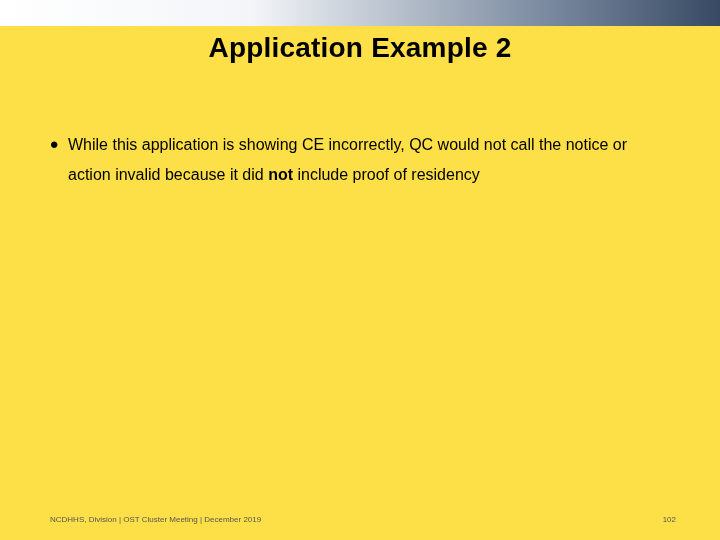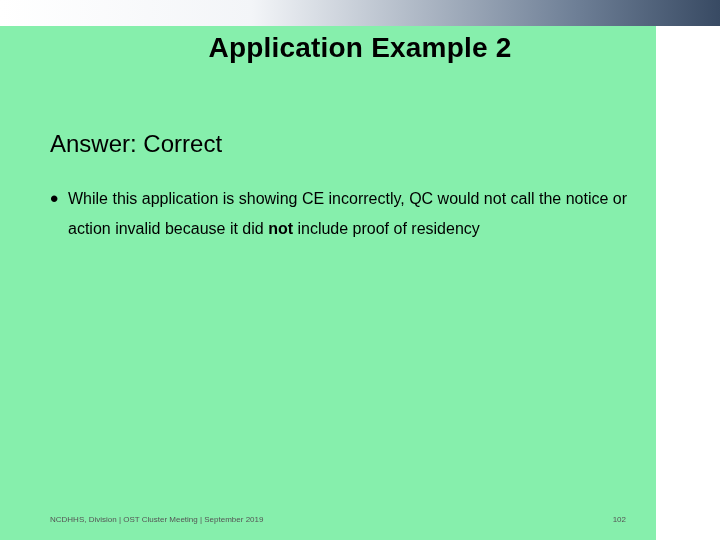--- a/index.html
+++ b/index.html
@@ -1,37 +1,36 @@
 <!DOCTYPE html>
 <html><head>
 <meta charset="utf-8">
 <style>
   * { margin: 0; padding: 0; box-sizing: border-box; }
   html, body { width: 720px; height: 540px; font-family: Arial, Helvetica, sans-serif; background: #fff; }
-  .slide { position: relative; width: 656px; height: 540px; background: #86efac; }
+  .slide { position: relative; width: 720px; height: 540px; background: #fde047; }
   .topbar { position: absolute; top: 0; left: 0; width: 720px; height: 26px; background: linear-gradient(to right, #ffffff 0%, #f3f5f8 35%, #6e7f96 80%, #384a63 100%); }
   .title { position: absolute; top: 32px; left: 0; width: 720px; text-align: center; font-size: 28px; font-weight: bold; color: #000; letter-spacing: 0.2px; }
   .body { position: absolute; top: 130px; left: 50px; width: 620px; }
   .answer { font-size: 24px; color: #000; margin-bottom: 26px; }
   .bullet-row { display: flex; }
   .bullet-dot { width: 18px; font-size: 24px; line-height: 30px; color: #000; flex-shrink: 0; }
   .bullet-text { font-size: 16px; line-height: 30px; color: #000; }
   .footer-left { position: absolute; bottom: 16px; left: 50px; font-size: 8px; color: #555; }
-  .footer-right { position: absolute; bottom: 16px; right: 30px; font-size: 8px; color: #555; }
+  .footer-right { position: absolute; bottom: 16px; right: 44px; font-size: 8px; color: #555; }
 </style>
 </head>
 <body>
 
 <div class="slide">
   <div class="topbar"></div>
   <div class="title">Application Example 2</div>
   <div class="body">
-    <div class="answer">Answer: Correct</div>
     <div class="bullet-row">
       <div class="bullet-dot">•</div>
       <div class="bullet-text">
         <span>While this application is showing CE incorrectly, QC would not call the notice or action invalid because it did </span><b>not</b><span> include proof of residency</span>
       </div>
     </div>
   </div>
-  <div class="footer-left">NCDHHS, Division | OST Cluster Meeting | September 2019</div>
+  <div class="footer-left">NCDHHS, Division | OST Cluster Meeting | December 2019</div>
   <div class="footer-right">102</div>
 </div>
 
 </body></html>

